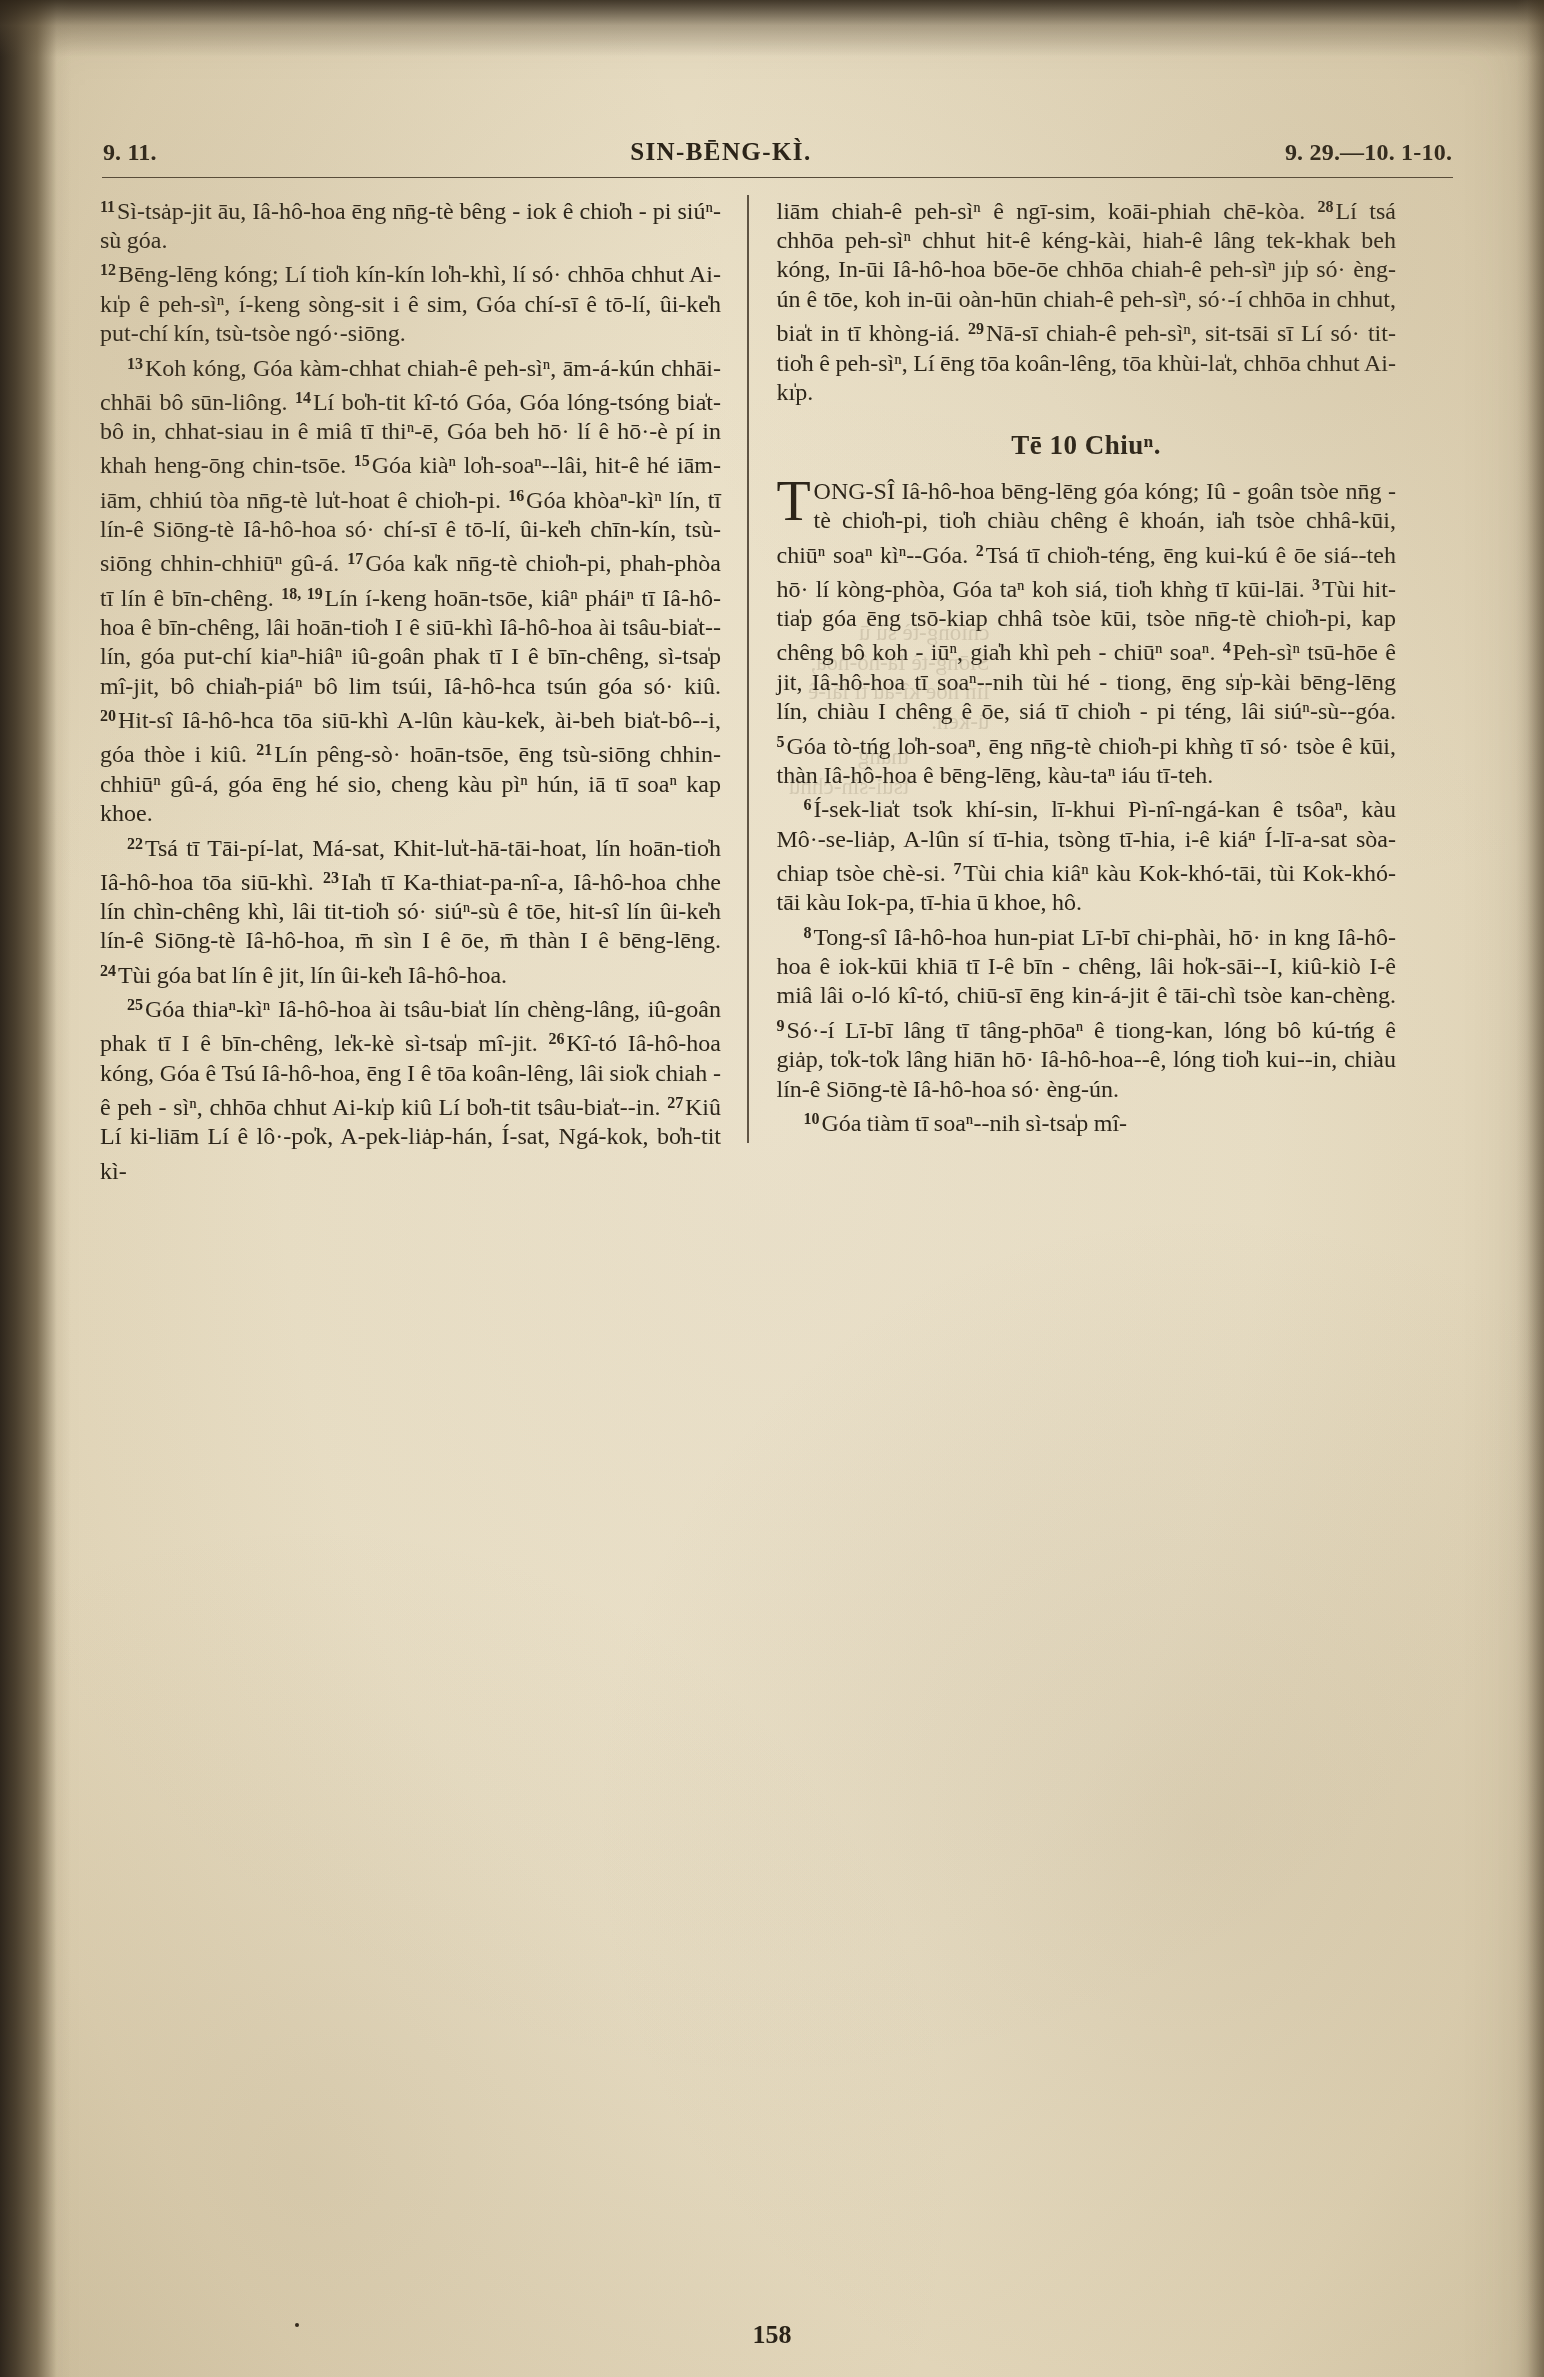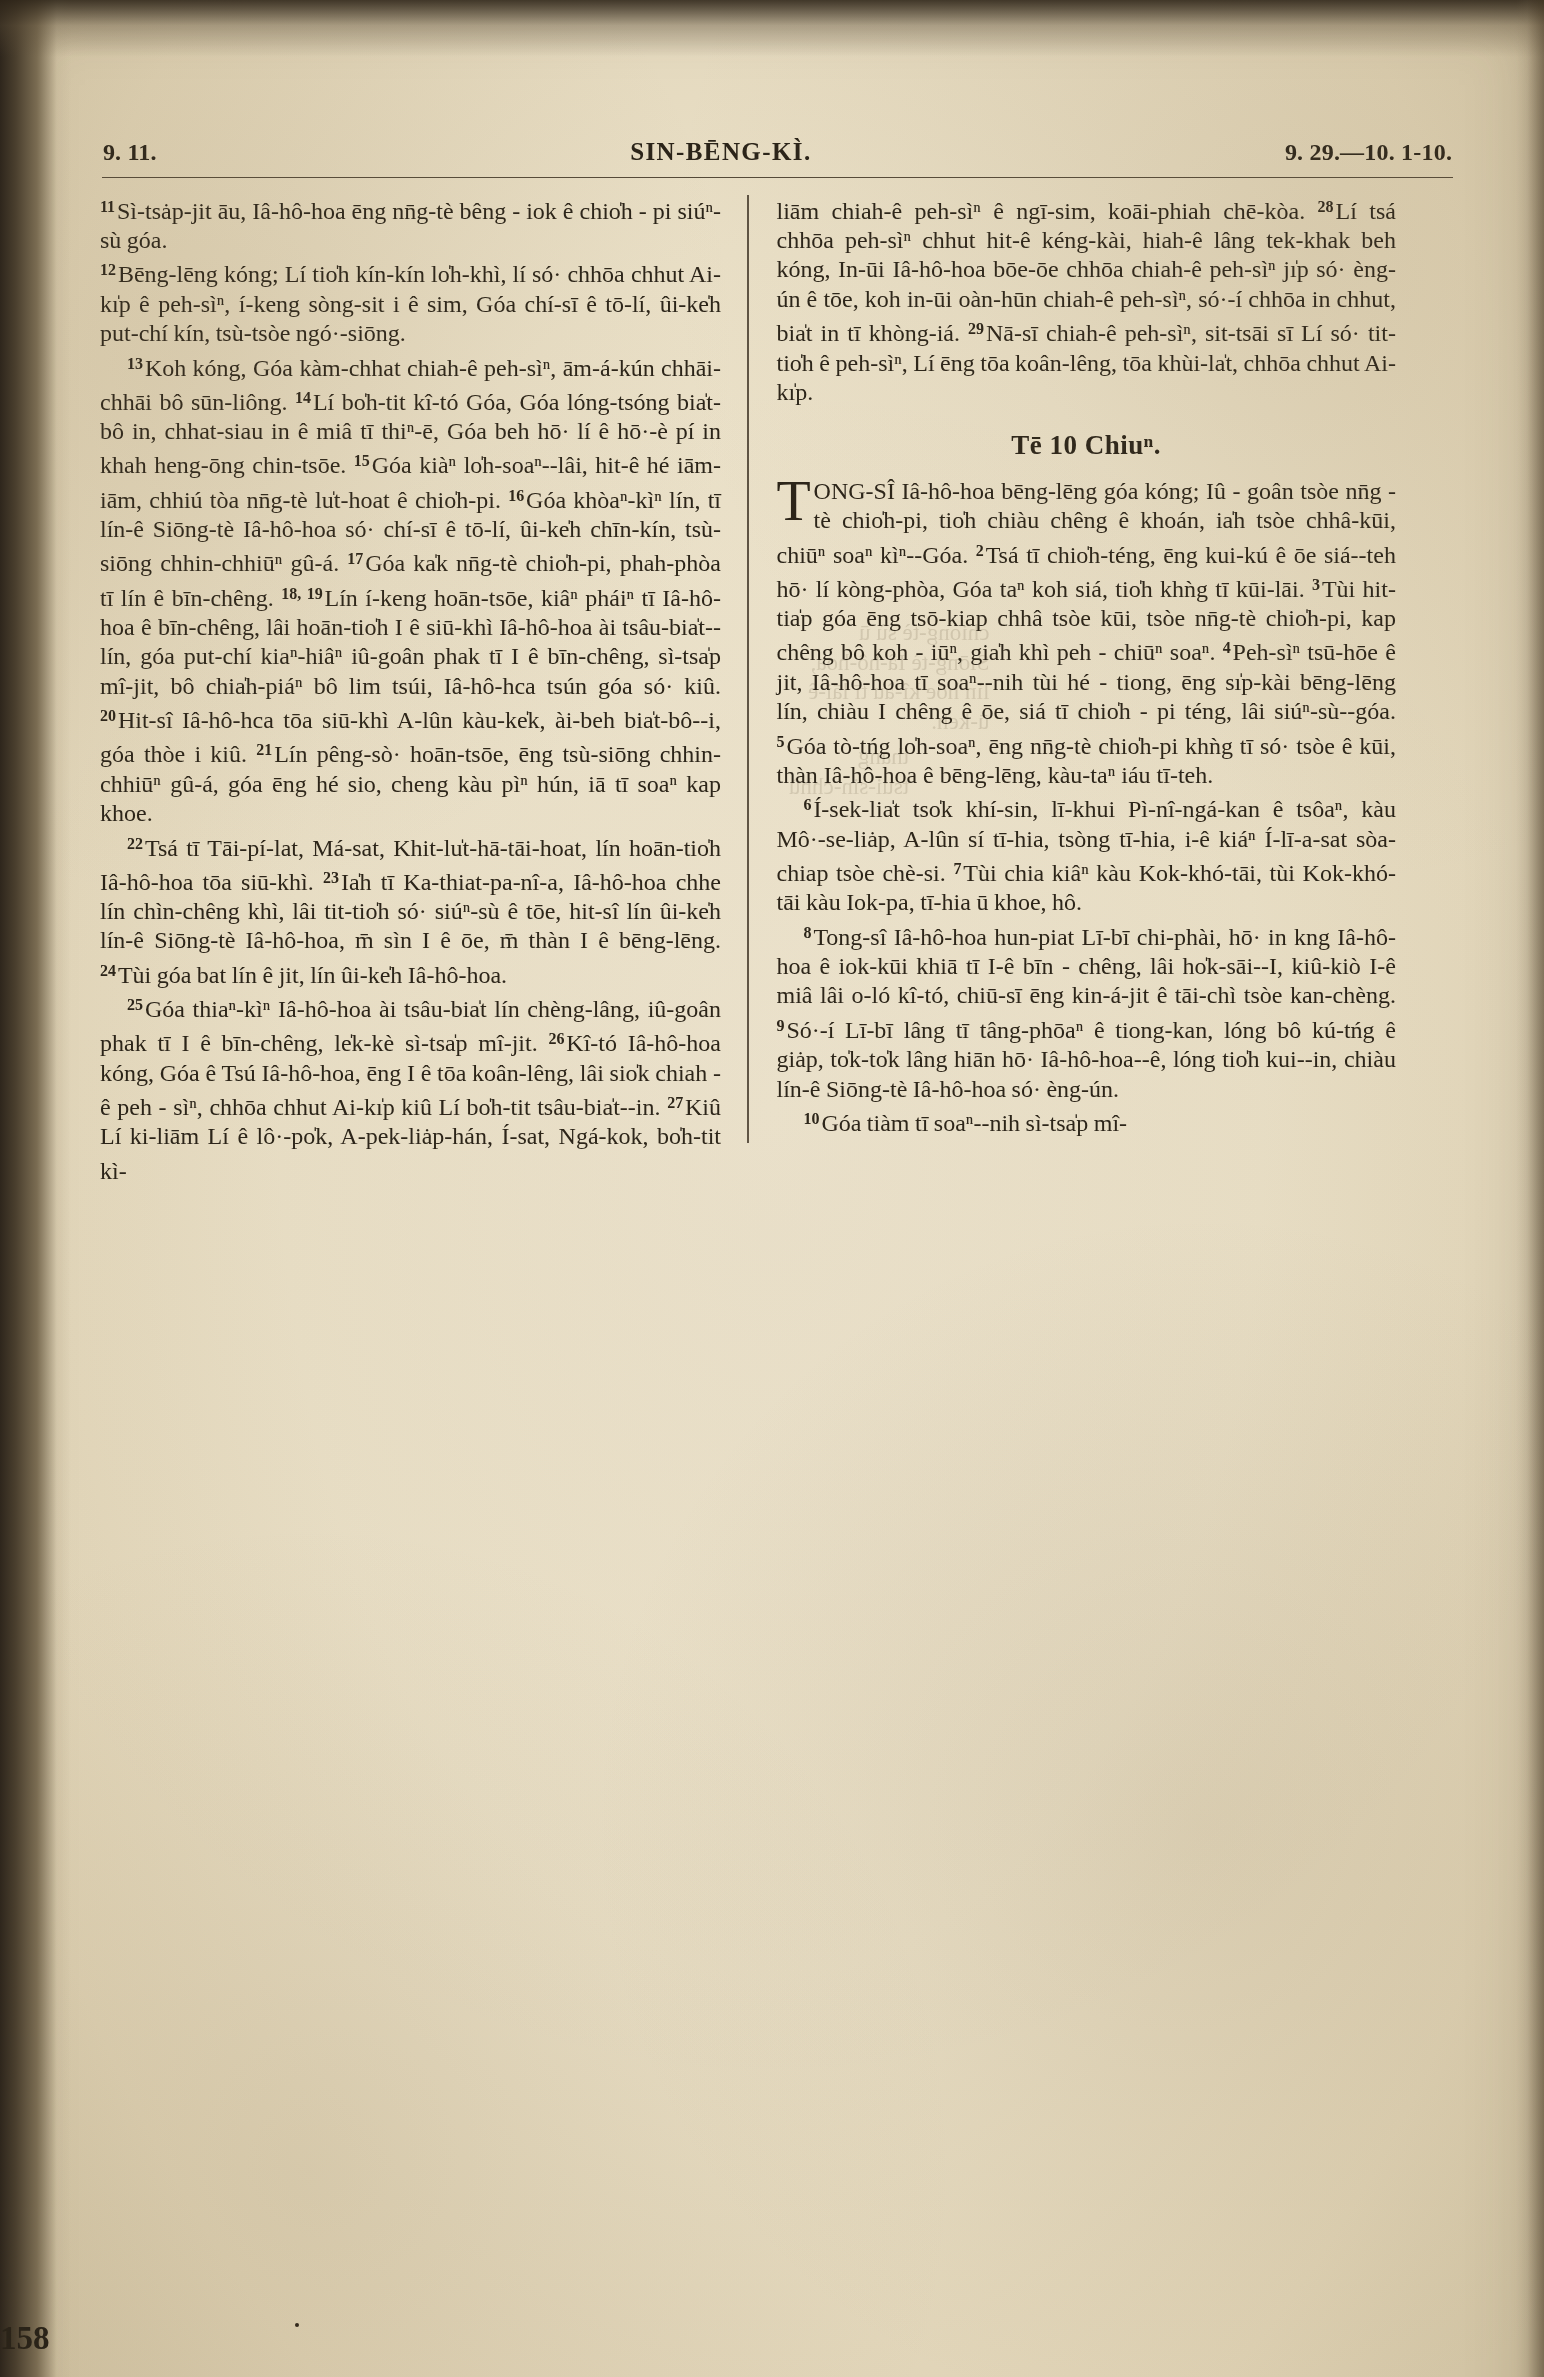--- a/index.html
+++ b/index.html
@@ -175,22 +175,22 @@
     padding: 1px 2.9px 0 0;
     margin-top: 1px;
   }
 
   
   .folio-bottom {
     position: absolute;
     left: 0;
     right: 0;
     top: 2320px;
-    text-align: left;
-    font-size: 33px;
+    text-align: center;
+    font-size: 26px;
     font-weight: bold;
     color: #2a2318;
     z-index: 6;
   }
   
   .speck {
     position: absolute;
     left: 295px;
     top: 2323px;
     width: 4.3px; height: 4.3px;

